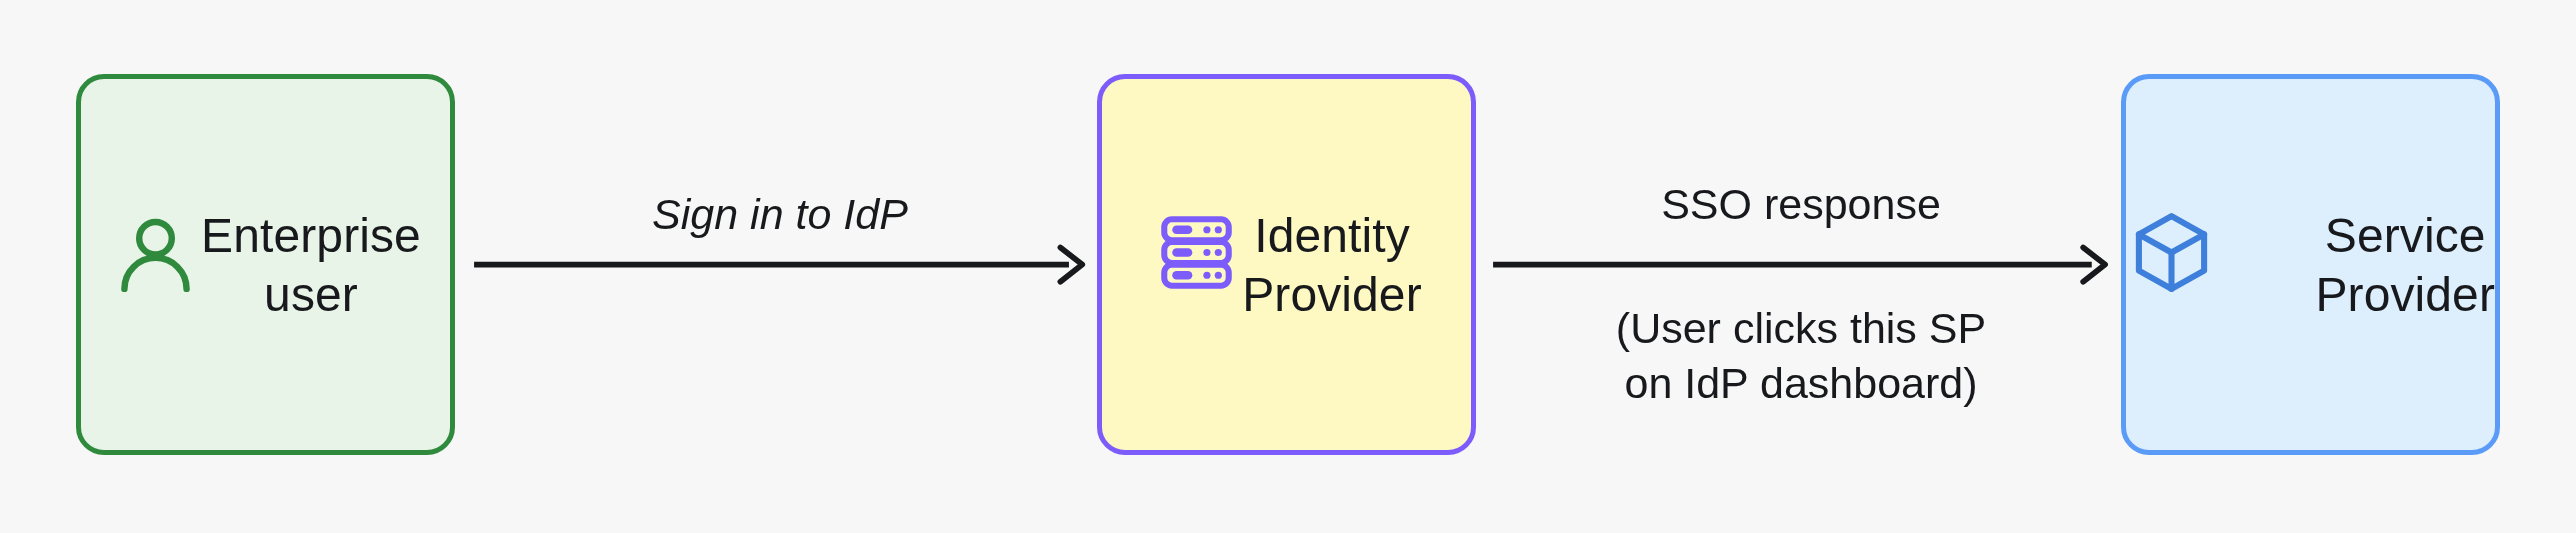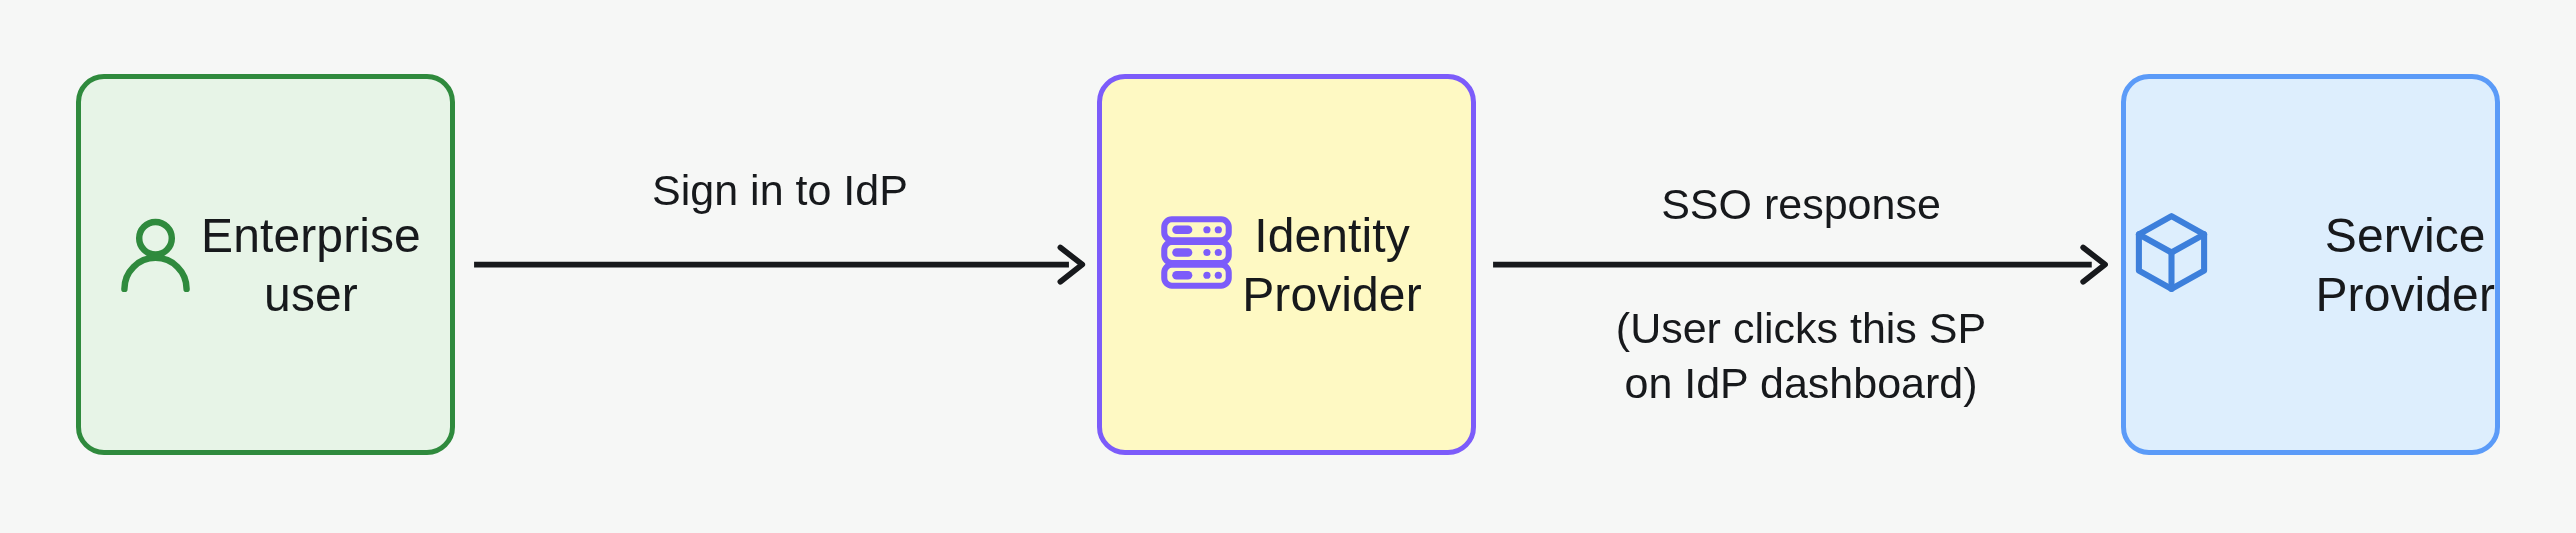--- a/index.html
+++ b/index.html
@@ -92,22 +92,23 @@
     font-size: 43px;
     line-height: 55px;
     white-space: pre-line;
   }
 
   #edge1 { left: 467px; width: 629px; }
   #edge2 { left: 1486px; width: 629px; }
 
   #edge1-label {
     left: 473px;
-    top: 163px;
+    top: 187px;
     width: 614px;
+    font-style: italic;
   }
 
   #edge2-label {
     left: 1494px;
     top: 177px;
     width: 614px;
   }
 
   #edge2-sublabel {
     left: 1494px;

